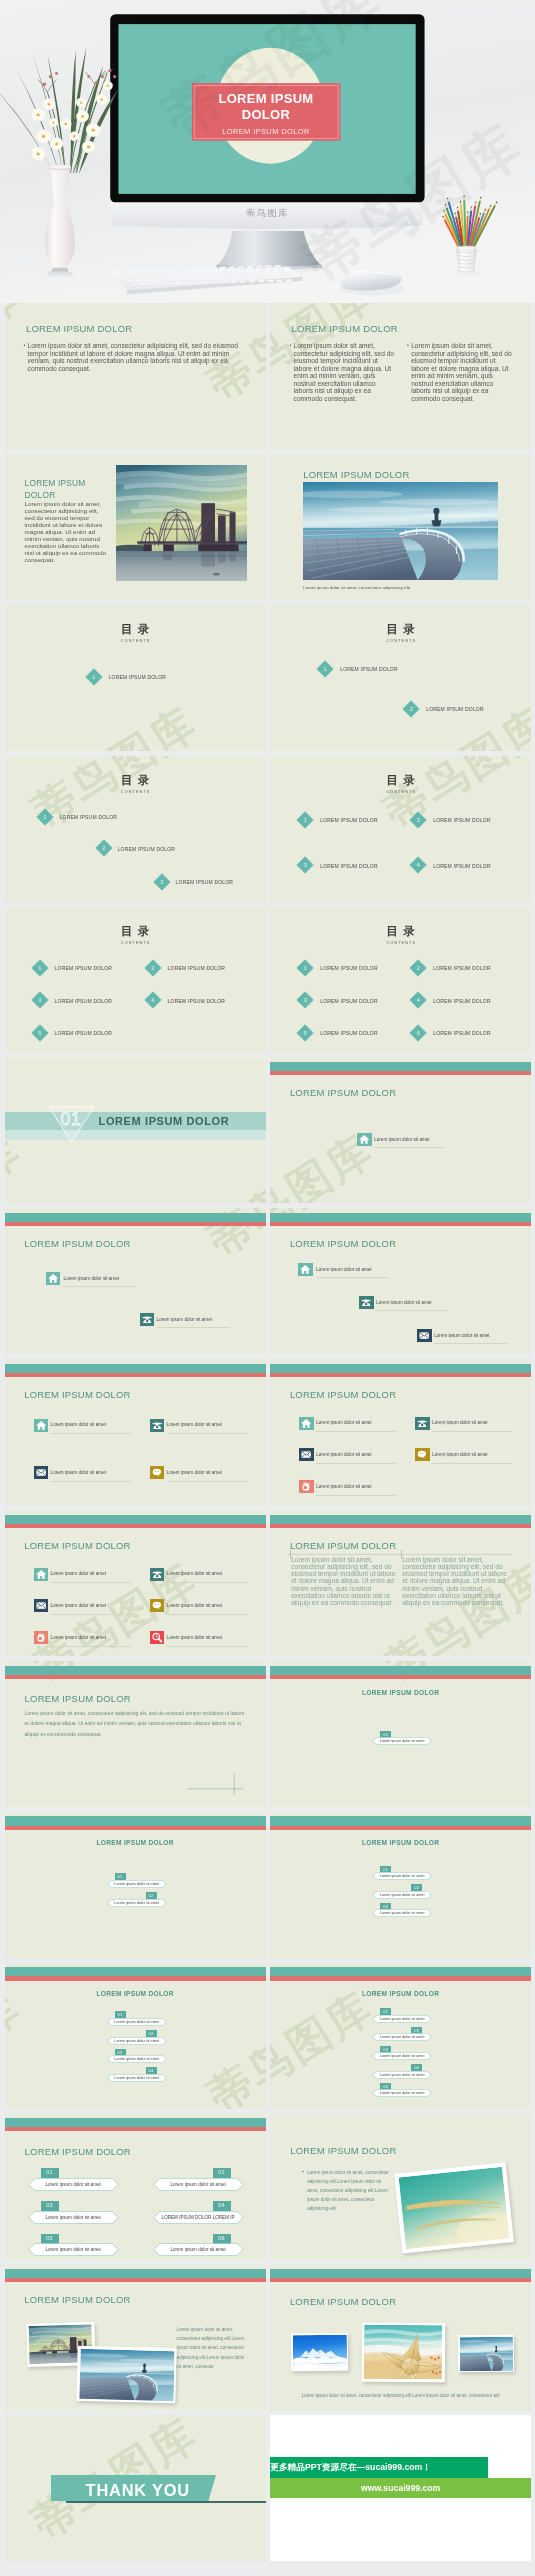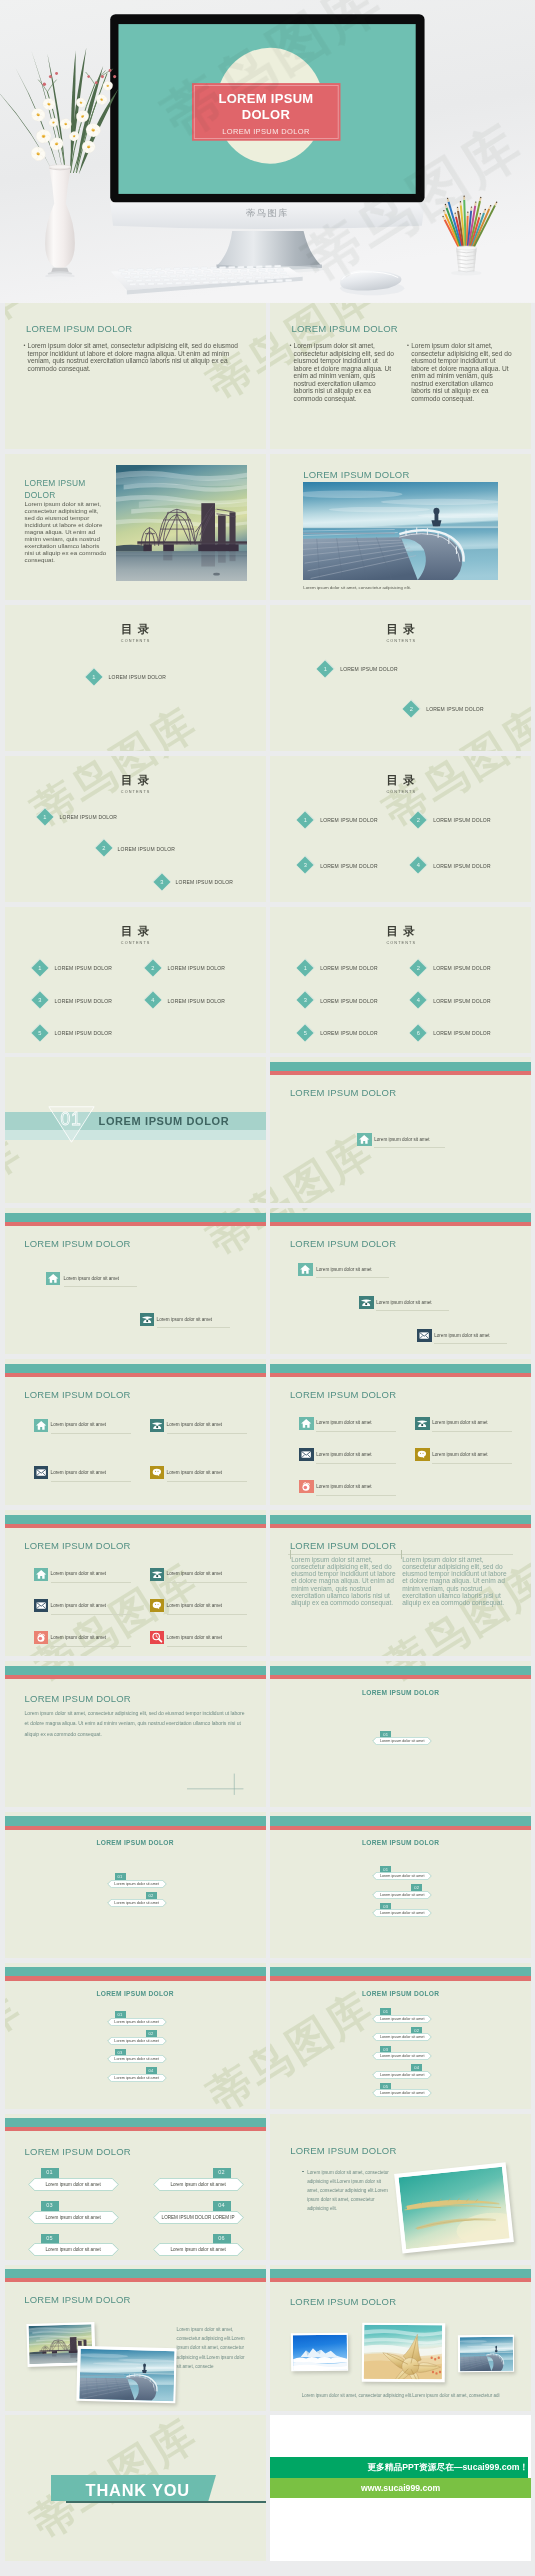--- a/index.html
+++ b/index.html
@@ -65,22 +65,22 @@
 .st-pill{position:absolute;height:8px;color:#46483f;font-size:3.7px;
          display:flex;align-items:center;justify-content:center;}
 
 
 .ph{position:absolute;background:#fff;box-shadow:1.5px 2.3px 3.8px rgba(0,0,0,.17);}
 .ph i{display:block;width:100%;height:100%;}
 .ty-text{position:absolute;color:#fff;font-size:16.4px;font-weight:bold;letter-spacing:0.8px;line-height:1;text-align:right;}
 .ty-rule{position:absolute;height:1.2px;background:#3f6d66;}
 
 
-.pr1{position:absolute;left:0;width:258px;background:#00a551;color:#fff;
-     text-align:right;font-weight:bold;}
+.pr1{position:absolute;left:0;width:218px;background:#00a551;color:#fff;
+     text-align:left;font-weight:bold;}
 .pr2{position:absolute;left:0;width:261px;background:#72c043;color:#fff;
      text-align:center;font-weight:bold;}
 </style>
 </head>
 <body>
 
 <div class="page">
     <div class="hero">
       <svg width="535" height="303" viewBox="0 0 700 396">
         <defs>

